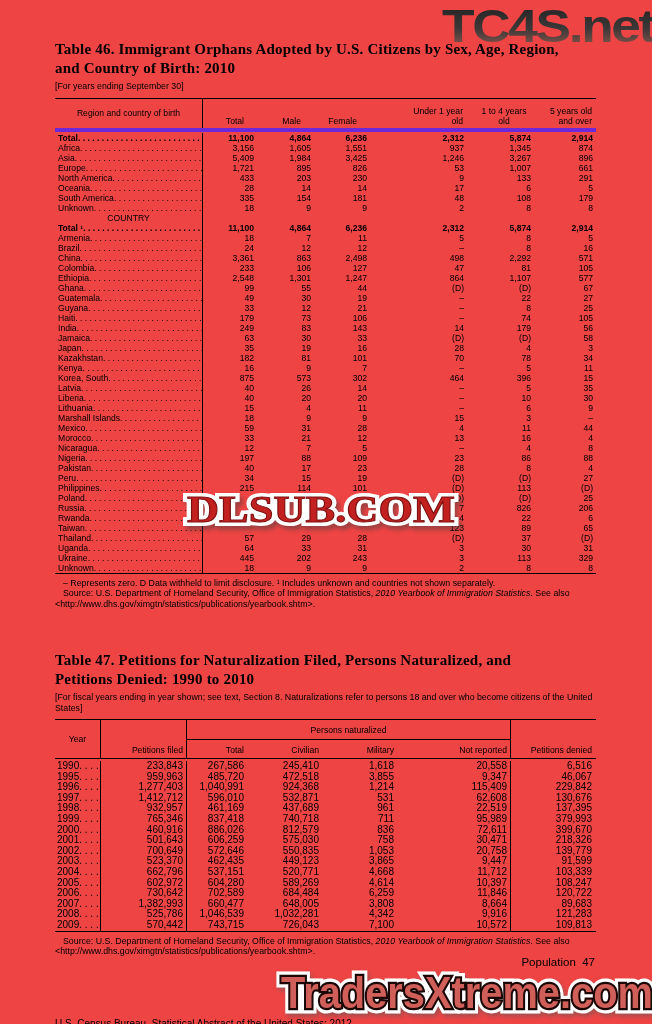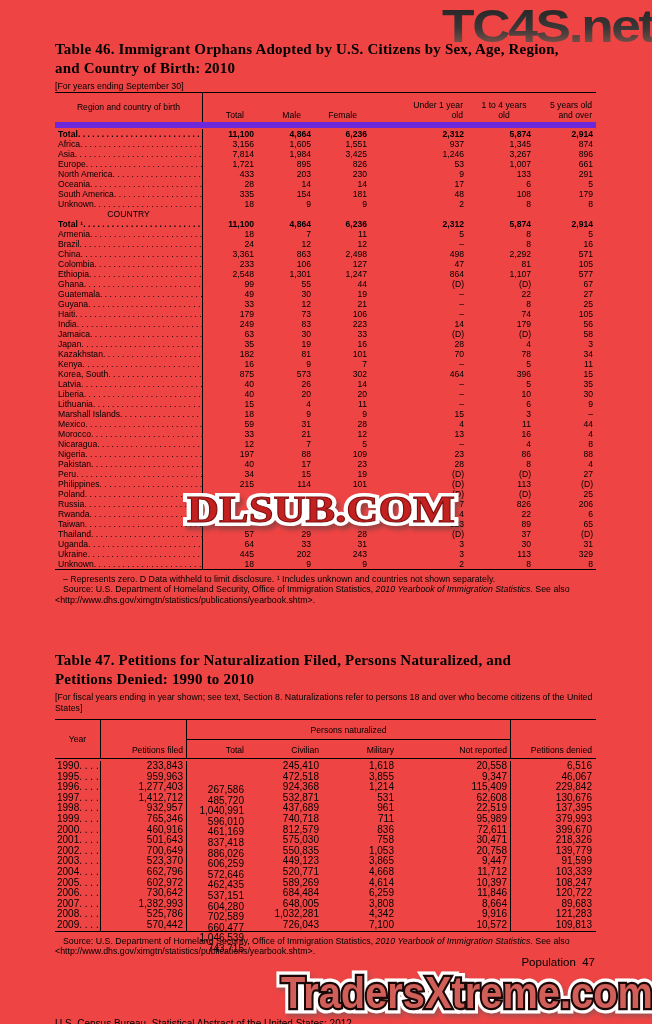--- a/index.html
+++ b/index.html
@@ -9,21 +9,21 @@
   .tblock{position:absolute;left:55px;width:541px;}
   .t46{top:40px;} .t47{top:651px;}
   .title{font-family:"Liberation Serif","DejaVu Serif",serif;font-weight:bold;
          font-size:15px;line-height:18.5px;letter-spacing:.2px;}
   .note{font-size:8.8px;line-height:10.5px;margin-top:4px;}
   
   .c{flex:none;box-sizing:border-box;}
   .v{text-align:right;padding-right:2px;}
   .bold{font-weight:bold;}
   
-  .t46h{display:flex;border-top:1px solid #000;border-bottom:6px solid #6d28d9;height:29px;font-size:8.6px;}
+  .t46h{display:flex;border-top:1px solid #000;border-bottom:4px solid #6d28d9;height:29px;margin-top:6px;font-size:8.6px;}
   .t46h .hname{width:148px;border-right:1px solid #000;display:flex;align-items:center;justify-content:center;}
   .t46h .hv{display:flex;align-items:flex-end;justify-content:flex-end;padding:0 3px 2px 0;text-align:right;}
   .t46h .hpad{padding-right:12px;}
   .hw{display:inline-block;text-align:right;}
   .hw4{width:56px;}.hw5{width:52px;text-align:center;}.hw6{width:50px;}
   .t46body{border-bottom:1px solid #000;padding-top:1px;}
   .t46r{display:flex;height:10px;line-height:10px;font-size:8.6px;}
   .name{width:148px;border-right:1px solid #000;display:flex;overflow:hidden;padding-left:3px;}
   .name.sec{justify-content:center;padding-left:0;align-items:center;}
   .nm{white-space:nowrap;}
@@ -40,21 +40,21 @@
   .hgroup{width:324px;border-right:1px solid #000;display:flex;flex-direction:column;}
   .hgtop{height:19px;border-bottom:1px solid #000;display:flex;align-items:center;justify-content:center;}
   .hgbot{height:18px;display:flex;}
   .hgbot .c{display:flex;align-items:flex-end;justify-content:flex-end;padding:0 3px 3px 0;}
   .g0{width:60px;}.g1{width:75px;}.g2{width:75px;}.g3{width:113px;}
   .hden{width:84px;display:flex;align-items:flex-end;justify-content:flex-end;padding:0 3px 3px 0;}
   .t47body{border-bottom:1px solid #000;padding-top:2px;}
   .t47r{display:flex;height:10.6px;line-height:10.6px;font-size:10px;}
   .y{width:46px;border-right:1px solid #000;display:flex;overflow:hidden;padding-left:2px;}
   .u0{width:86px;border-right:1px solid #000;}
-  .u1{width:60px;margin-top:24px;}.u2{width:75px;}.u3{width:75px;}
+  .u1{width:60px;}.u2{width:75px;}.u3{width:75px;}
   .u4{width:114px;border-right:1px solid #000;}
   .u5{width:84px;}
   .u0,.u1,.u2,.u3,.u4,.u5{text-align:right;padding-right:3px;}
   
   .pop{position:absolute;right:57px;top:956px;font-size:11.5px;white-space:pre;}
   .bureau{position:absolute;left:55px;top:1018px;font-size:10px;}
   
   .wm{position:absolute;pointer-events:none;z-index:6;}
   .wm-top{right:-4px;top:0;}
   .wm-mid{left:178px;top:480px;}
@@ -110,21 +110,21 @@
           <div class="c v w2">1,551</div>
           <div class="c v w3">937</div>
           <div class="c v w4">1,345</div>
           <div class="c v w5">874</div>
         </div>
         <div class="t46r">
           <div class="c name">
             <div class="nm">Asia</div>
             <div class="dots"></div>
           </div>
-          <div class="c v w0">7,814</div>
+          <div class="c v w0">5,409</div>
           <div class="c v w1">1,984</div>
           <div class="c v w2">3,425</div>
           <div class="c v w3">1,246</div>
           <div class="c v w4">3,267</div>
           <div class="c v w5">896</div>
         </div>
         <div class="t46r">
           <div class="c name">
             <div class="nm">Europe</div>
             <div class="dots"></div>
@@ -313,21 +313,21 @@
           <div class="c v w4">74</div>
           <div class="c v w5">105</div>
         </div>
         <div class="t46r">
           <div class="c name">
             <div class="nm">India</div>
             <div class="dots"></div>
           </div>
           <div class="c v w0">249</div>
           <div class="c v w1">83</div>
-          <div class="c v w2">223</div>
+          <div class="c v w2">143</div>
           <div class="c v w3">14</div>
           <div class="c v w4">179</div>
           <div class="c v w5">56</div>
         </div>
         <div class="t46r">
           <div class="c name">
             <div class="nm">Jamaica</div>
             <div class="dots"></div>
           </div>
           <div class="c v w0">63</div>

